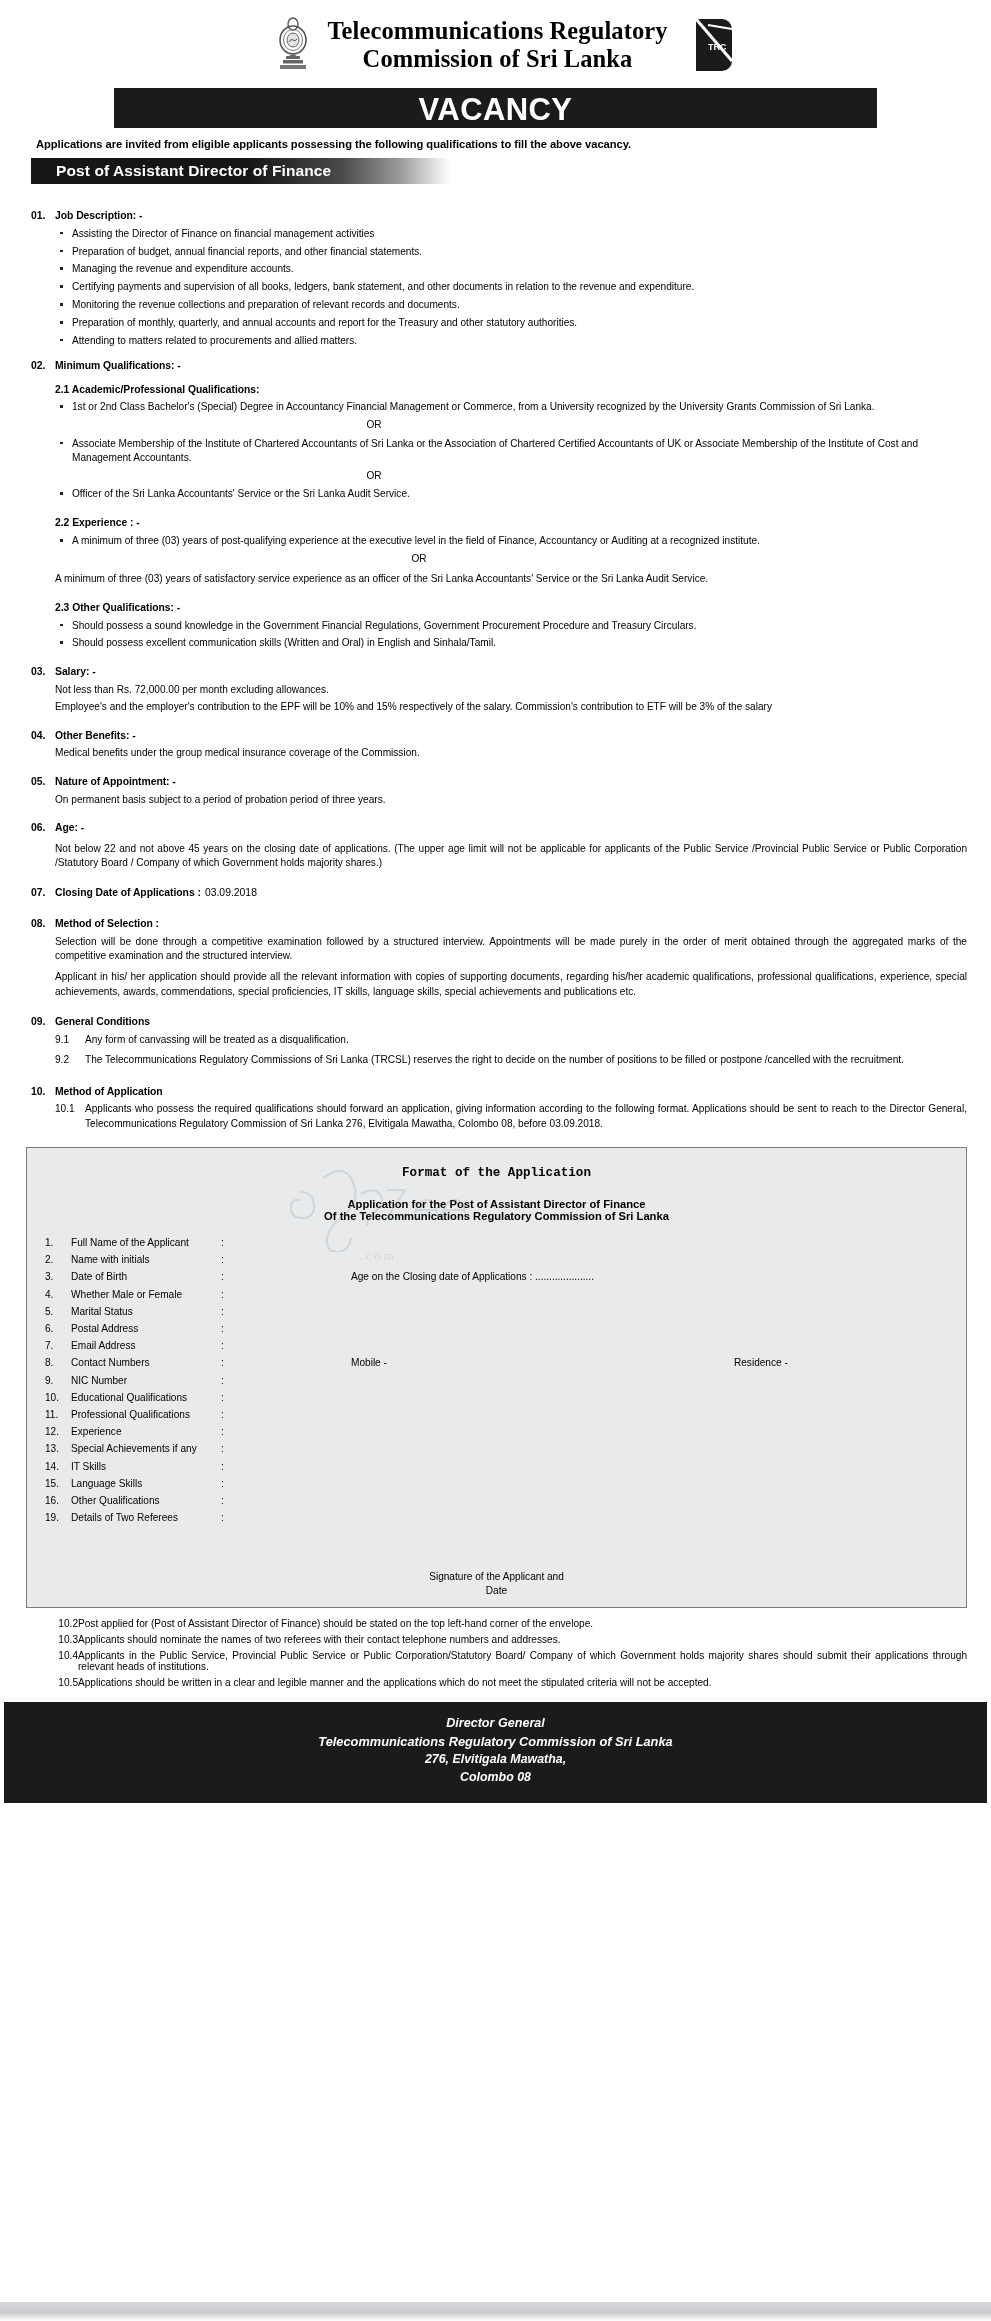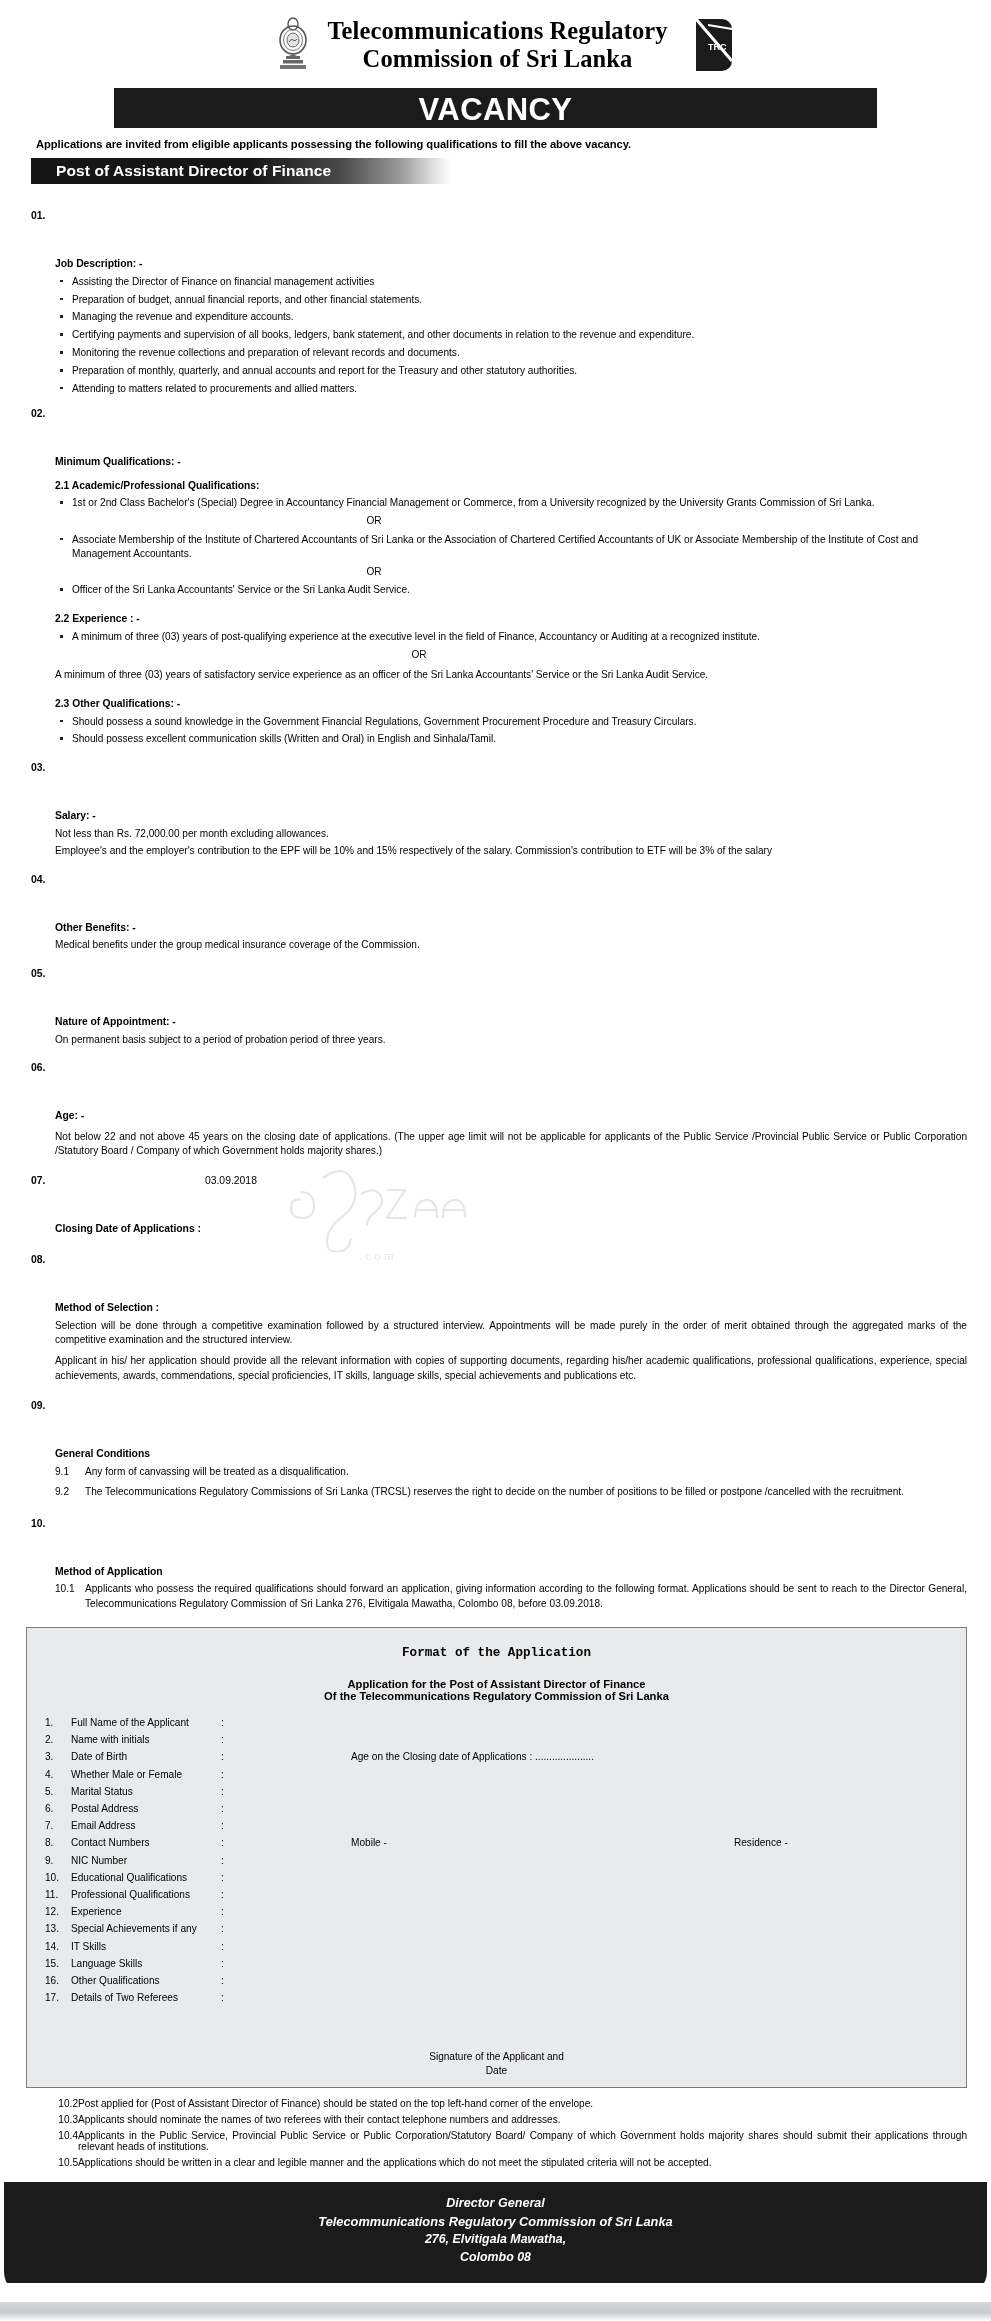--- a/index.html
+++ b/index.html
@@ -62,21 +62,21 @@
 
   
   .body{
     padding:14px 20px 0 27px;font-size:10.1px;line-height:1.42;
   }
   .sec{margin-bottom:0;}
   .sec-head{
     display:flex;font-weight:bold;font-size:10.4px;margin-top:11px;margin-bottom:3px;
   }
   .sec-num{width:24px;flex:0 0 24px;}
-  .sec-title{letter-spacing:-.05px;margin-top:48px;}
+  .sec-title{letter-spacing:-.05px;}
   .sub-head{
     font-weight:bold;font-size:10.3px;margin:9px 0 3px 24px;
   }
   ul.bl{list-style:none;margin:0 0 0 24px;padding:0;}
   ul.bl li{
     position:relative;padding-left:17px;margin-bottom:3.5px;line-height:1.42;
   }
   ul.bl li:before{
     content:"";position:absolute;left:5px;top:5px;width:2.6px;height:2.6px;background:#222;
   }
@@ -441,21 +441,21 @@
         <td></td>
       </tr>
       <tr>
         <td class="fnum">16.</td>
         <td class="flabel">Other Qualifications</td>
         <td class="fcolon">:</td>
         <td class="fextra"></td>
         <td></td>
       </tr>
       <tr>
-        <td class="fnum">17.</td>
+        <td class="fnum">19.</td>
         <td class="flabel">Details of Two Referees</td>
         <td class="fcolon">:</td>
         <td class="fextra"></td>
         <td></td>
       </tr>
     </tbody>
         </table>
 
     <div class="sig">
       <div>Signature of the Applicant  and</div>

